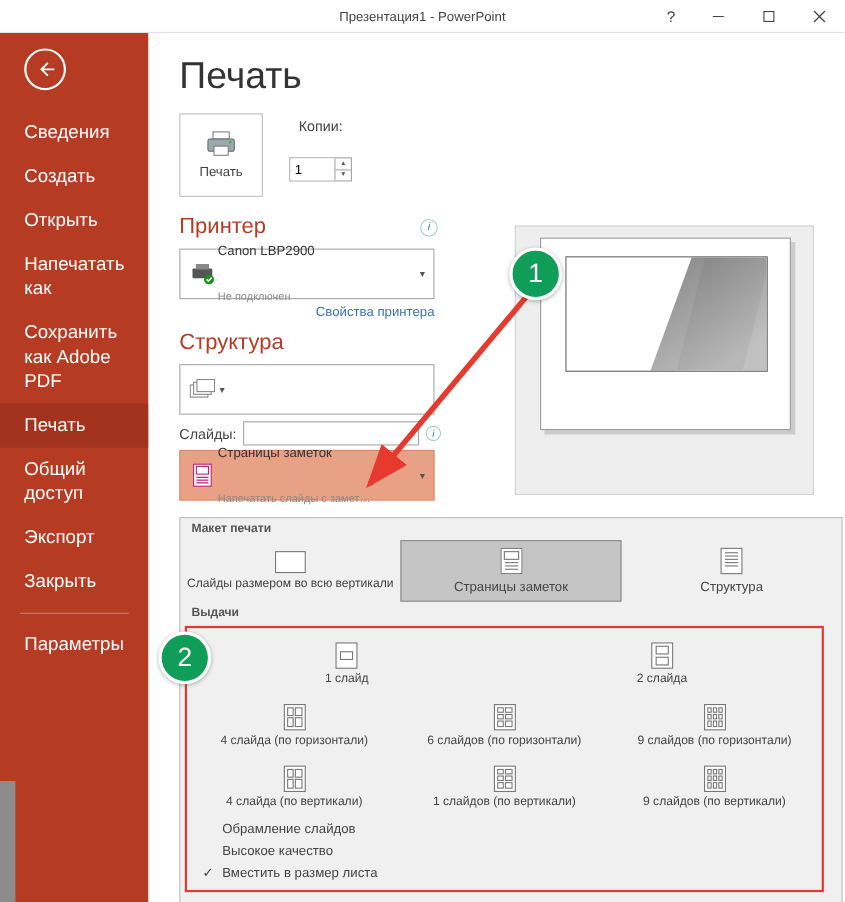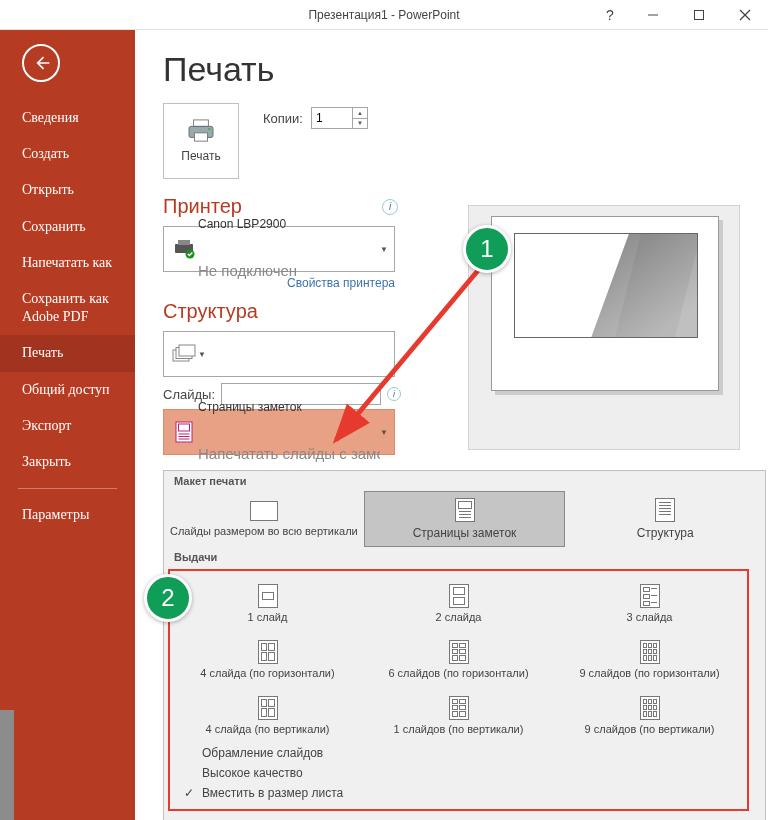--- a/index.html
+++ b/index.html
@@ -9,47 +9,47 @@
   .titlebar .title { position: absolute; left: 50%; transform: translateX(-50%); }
   .titlebar .right { position: absolute; right: 0; display: flex; align-items: center; gap: 0; }
   .titlebar .help { width: 40px; text-align: center; font-size: 14px; }
   .titlebar .winbtn { width: 46px; height: 30px; display:flex; align-items:center; justify-content:center; }
 
   .container { display: flex; height: calc(100% - 30px); width: 100%; position: relative; }
 
   .sidebar { width: 135px; background: #b63b23; color: #fff; padding-top: 14px; font-size: 13px; position: relative; }
   .back-circle { width: 38px; height: 38px; border: 2px solid #fff; border-radius: 50%; margin-left: 22px; margin-bottom: 18px; display:flex; align-items:center; justify-content:center; }
   .back-circle svg { width: 20px; height: 20px; fill: none; stroke: #fff; stroke-width: 2; }
-  .side-item { padding: 9px 14px 9px 22px; font-size: 14px; cursor: pointer; line-height: 1.3; font-family: Liberation Serif, serif; }
+  .side-item { padding: 9px 14px 9px 22px; font-size: 17px; cursor: pointer; line-height: 1.3; }
   .side-item.active { background: #a2331e; }
   .side-sep { border-top: 1px solid rgba(255,255,255,0.35); margin: 8px 18px; }
   .sidebar-bottom-scroll { position:absolute; bottom:0; left:0; width:14px; height:110px; background:#8c8c8c; }
 
   .main { flex: 1; background: #fff; padding: 20px 0 0 28px; position: relative; color: #444; }
   .main h1 { font-size: 34px; font-weight: 300; color: #333; margin-bottom: 14px; }
 
   .print-row { display:flex; align-items:flex-start; gap: 24px; margin-bottom: 16px; }
   .print-tile { width: 76px; height: 76px; border: 1px solid #c0c0c0; background:#fff; display:flex; flex-direction:column; align-items:center; justify-content:center; gap:6px; }
   .print-tile .pi-icon { width:30px; height:24px; }
   .print-tile .pi-lbl { font-size: 12px; color:#444; }
-  .copies { display:flex; align-items:center; gap: 8px; font-size: 13px; padding-top:4px; }
+  .copies { display:flex; align-items:center; gap: 21px; font-size: 13px; padding-top:4px;flex-direction:column; }
   .spinner { display:flex; border:1px solid #a5a5a5; height: 22px; }
   .spinner input { width: 40px; border:none; padding: 0 4px; font-size: 12px; outline:none; }
   .spinner .arrows { width: 15px; display:flex; flex-direction:column; border-left:1px solid #a5a5a5; }
   .spinner .arrows div { flex:1; display:flex; align-items:center; justify-content:center; font-size:6px; color:#555; }
   .spinner .arrows div:first-child { border-bottom:1px solid #a5a5a5; }
 
   .section-head { color:#b63b23; font-size: 20px; font-weight: normal; margin-bottom: 8px; display:flex; align-items:center; }
   .section-head .info { margin-left: auto; margin-right: 370px; width:16px; height:16px; border:1px solid #9cc; border-radius:50%; display:flex; align-items:center; justify-content:center; font-size:10px; color:#379; font-style:italic; }
 
   .combo { width: 232px; height: 46px; border:1px solid #a7a7a7; background:#fff; display:flex; align-items:center; padding: 0 6px; position:relative; font-size:12px; }
   .combo .c-icon { width:28px; display:flex; justify-content:center; }
   .combo .c-text { flex:1; line-height:1.3; overflow:hidden; white-space:nowrap; }
   .combo .c-text .c-main { color:#333; }
-  .combo .c-text .c-sub { color:#888; font-size:15px;margin-top:28px; }
+  .combo .c-text .c-sub { color:#888; font-size:10px;margin-top:28px; }
   .combo .c-caret { font-size:8px; color:#555; }
   .combo.highlight { background:#e8a184; border-color:#df8b67; }
 
   .link-small { color:#3b73af; font-size:12px; text-align:right; width:232px; display:block; margin-top:4px; }
 
   .label-row { display:flex; align-items:center; gap:6px; font-size:13px; margin-top:6px; margin-bottom: 4px; }
   .label-row input { width: 160px; height:22px; border:1px solid #a5a5a5; padding:0 4px; font-size:12px; }
   .small-info { width:14px; height:14px; border:1px solid #9cc; border-radius:50%; display:inline-flex; align-items:center; justify-content:center; font-size:9px; color:#379; font-style:italic; }
 
   
@@ -118,21 +118,20 @@
 
   <div class="sidebar">
     <div class="back-circle">
       <svg viewBox="0 0 24 24">
           <path d="M15 5 L8 12 L15 19 M8 12 L22 12"></path>
         </svg>
     </div>
     <div class="side-item">Сведения</div>
     <div class="side-item">Создать</div>
     <div class="side-item">Открыть</div>
-    <div class="side-item">Сохранить</div>
     <div class="side-item">Напечатать как</div>
     <div class="side-item">Сохранить как Adobe PDF</div>
     <div class="side-item active">Печать</div>
     <div class="side-item">Общий доступ</div>
     <div class="side-item">Экспорт</div>
     <div class="side-item">Закрыть</div>
     <div class="side-sep"></div>
     <div class="side-item">Параметры</div>
     <div class="sidebar-bottom-scroll"></div>
   </div>
@@ -265,27 +264,20 @@
               <div style="position:absolute;top:7px;left:3px;right:3px;height:8px;border:1px solid #777;"></div>
             </div>
         <div>1 слайд</div>
       </div>
       <div class="handout-cell">
         <div class="hc-icon">
               <div style="position:absolute;top:2px;left:3px;right:3px;height:8px;border:1px solid #777;"></div>
               <div style="position:absolute;bottom:2px;left:3px;right:3px;height:8px;border:1px solid #777;"></div>
             </div>
         <div>2 слайда</div>
-      </div>
-      <div class="handout-cell">
-        <div class="hc-icon">
-              <div style="position:absolute;top:2px;left:2px;width:7px;height:5px;border:1px solid #777;box-shadow:0 7px 0 -1px #fff,0 7px 0 0 #777,0 14px 0 -1px #fff,0 14px 0 0 #777;"></div>
-              <div style="position:absolute;top:3px;right:2px;width:6px;height:1px;background:#777;box-shadow:0 7px 0 #777,0 14px 0 #777;"></div>
-            </div>
-        <div>3 слайда</div>
       </div>
     </div>
     <div class="handout-row">
       <div class="handout-cell">
         <div class="hc-icon">
               <div style="position:absolute;inset:2px;display:grid;grid-template:1fr 1fr/1fr 1fr;gap:1px;">
                 <div style="border:1px solid #777"></div>
                 <div style="border:1px solid #777"></div>
                 <div style="border:1px solid #777"></div>
                 <div style="border:1px solid #777"></div>

